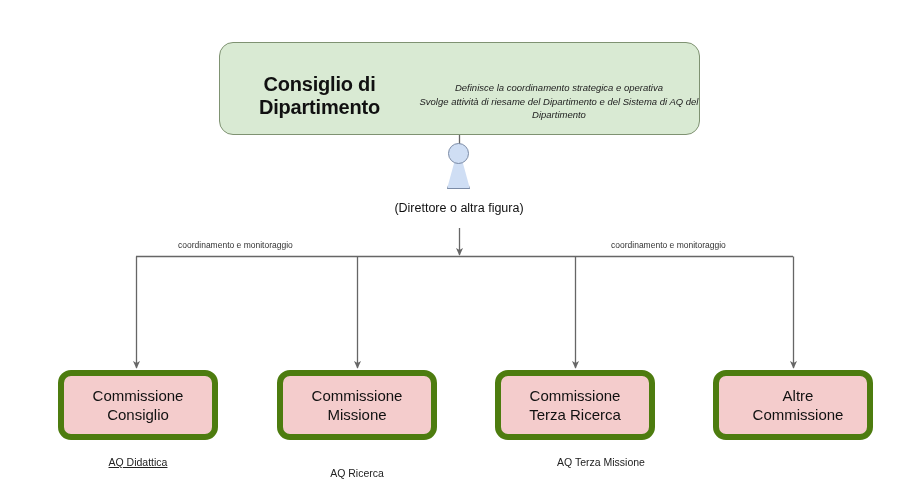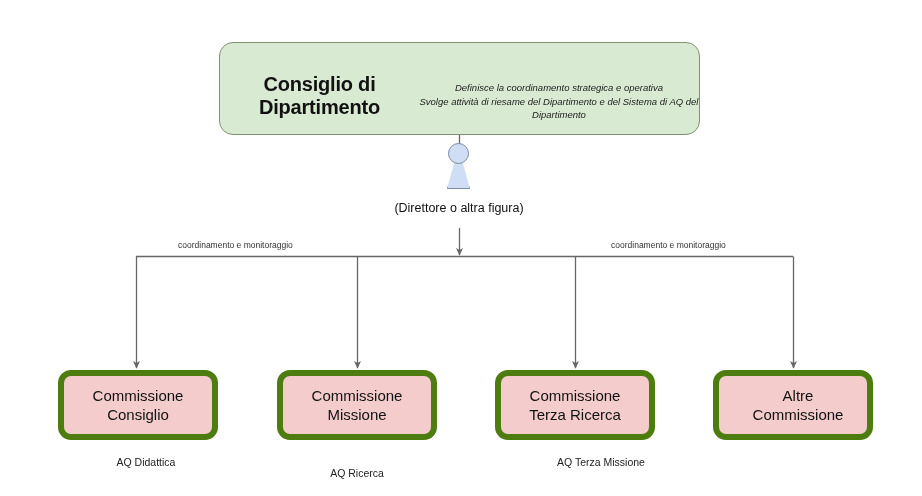--- a/index.html
+++ b/index.html
@@ -189,21 +189,21 @@
   <div class="edge-label left">coordinamento e monitoraggio</div>
   <div class="edge-label right">coordinamento e monitoraggio</div>
 
   <div id="commissions">
       <div class="comm-box" style="left: 58px;">
         <div>
           <div>Commissione</div>
           <div>Consiglio</div>
         </div>
       </div>
-      <div class="comm-caption" style="left: 66px;">AQ Didattica</div>
+      <div class="comm-caption" style="left: 58px; text-decoration: underline;">AQ Didattica</div>
       <div class="comm-box" style="left: 277px;">
         <div>
           <div>Commissione</div>
           <div>Missione</div>
         </div>
       </div>
       <div class="comm-caption" style="left: 277px; margin-top: 11px;">AQ Ricerca</div>
       <div class="comm-box" style="left: 495px;">
         <div>
           <div>Commissione</div>

